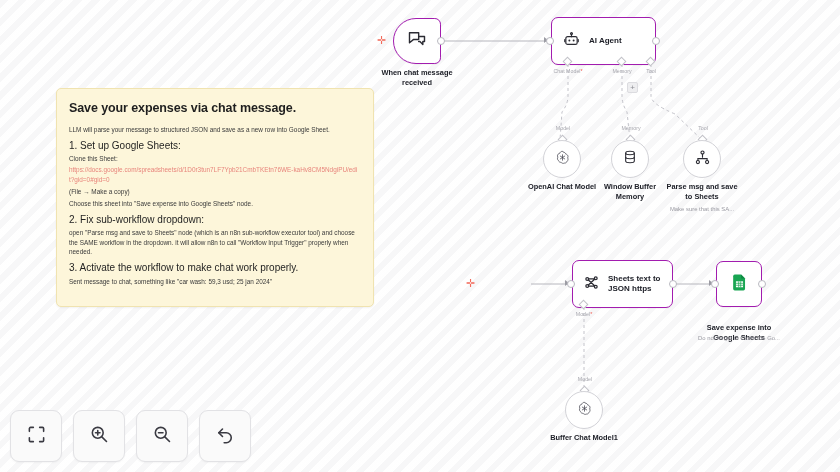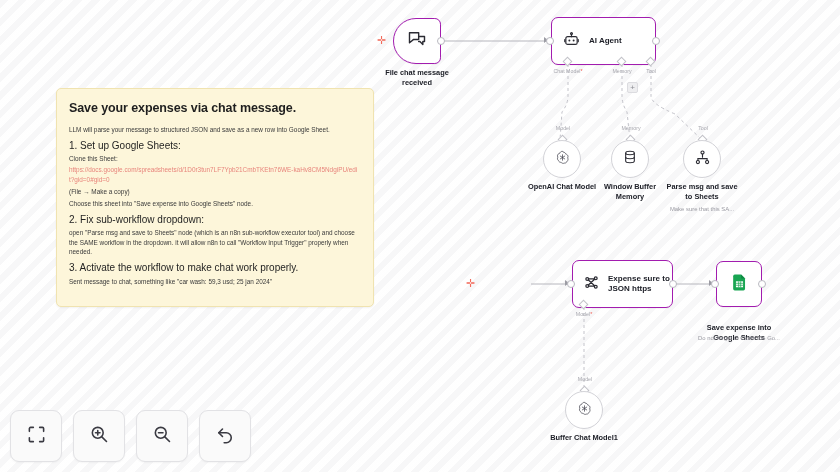--- a/index.html
+++ b/index.html
@@ -136,21 +136,21 @@
     <div class="nbox trigger" style="width:48px;height:46px;justify-content:center;">
       <span>
         <svg width="20" height="20" viewBox="0 0 24 24" fill="none" stroke="#2b2b33" stroke-width="1.7" stroke-linecap="round" stroke-linejoin="round">
           <path d="M3 4.5h11v8H8l-5 4v-4H3z"></path>
           <path d="M14 9h7v6h-2v3.5L15.5 15H14"></path>
         </svg>
       </span>
     </div>
     <div class="dot" style="left:44px;top:19px;"></div>
     <div class="nlabel" style="top:50px;width:120px;">
-      <div>File chat message</div>
+      <div>When chat message</div>
       <div>received</div>
     </div>
   </div>
   <div class="plusmark" style="left:377px;top:35px;">✛</div>
 
   <div class="node" style="left:551px;top:17px;">
     <div class="nbox" style="width:105px;height:48px;padding-left:11px;gap:9px;">
       <span>
         <svg width="17" height="17" viewBox="0 0 24 24" fill="none" stroke="#2b2b33" stroke-width="1.7" stroke-linecap="round" stroke-linejoin="round">
           <rect x="4" y="8" width="16" height="11" rx="2.5"></rect>
@@ -240,21 +240,21 @@
       <span>
         <svg width="17" height="17" viewBox="0 0 24 24" fill="none" stroke="#2b2b33" stroke-width="1.7" stroke-linecap="round">
           <circle cx="6" cy="7" r="2"></circle>
           <circle cx="18" cy="6" r="2"></circle>
           <circle cx="6" cy="17" r="2"></circle>
           <circle cx="18" cy="18" r="2"></circle>
           <path d="M7.6 8.4l8.8 8.2M16.4 7.4L7.6 15.6M8 7h8M8 17h8"></path>
         </svg>
       </span>
       <span class="nname">
-        <span style="display:block">Expense sure to</span>
+        <span style="display:block">Sheets text to</span>
         <span style="display:block">JSON https</span>
       </span>
     </div>
     <div class="arrowin" style="left:-7px;top:20px;"></div>
     <div class="dot" style="left:-5px;top:20px;"></div>
     <div class="dot" style="left:97px;top:20px;"></div>
     <div class="diamond" style="left:8px;top:41px;"></div>
     <div class="portlabel" style="left:12px;top:51px;"><span>Model</span><span class="req">*</span></div>
   </div>
 

